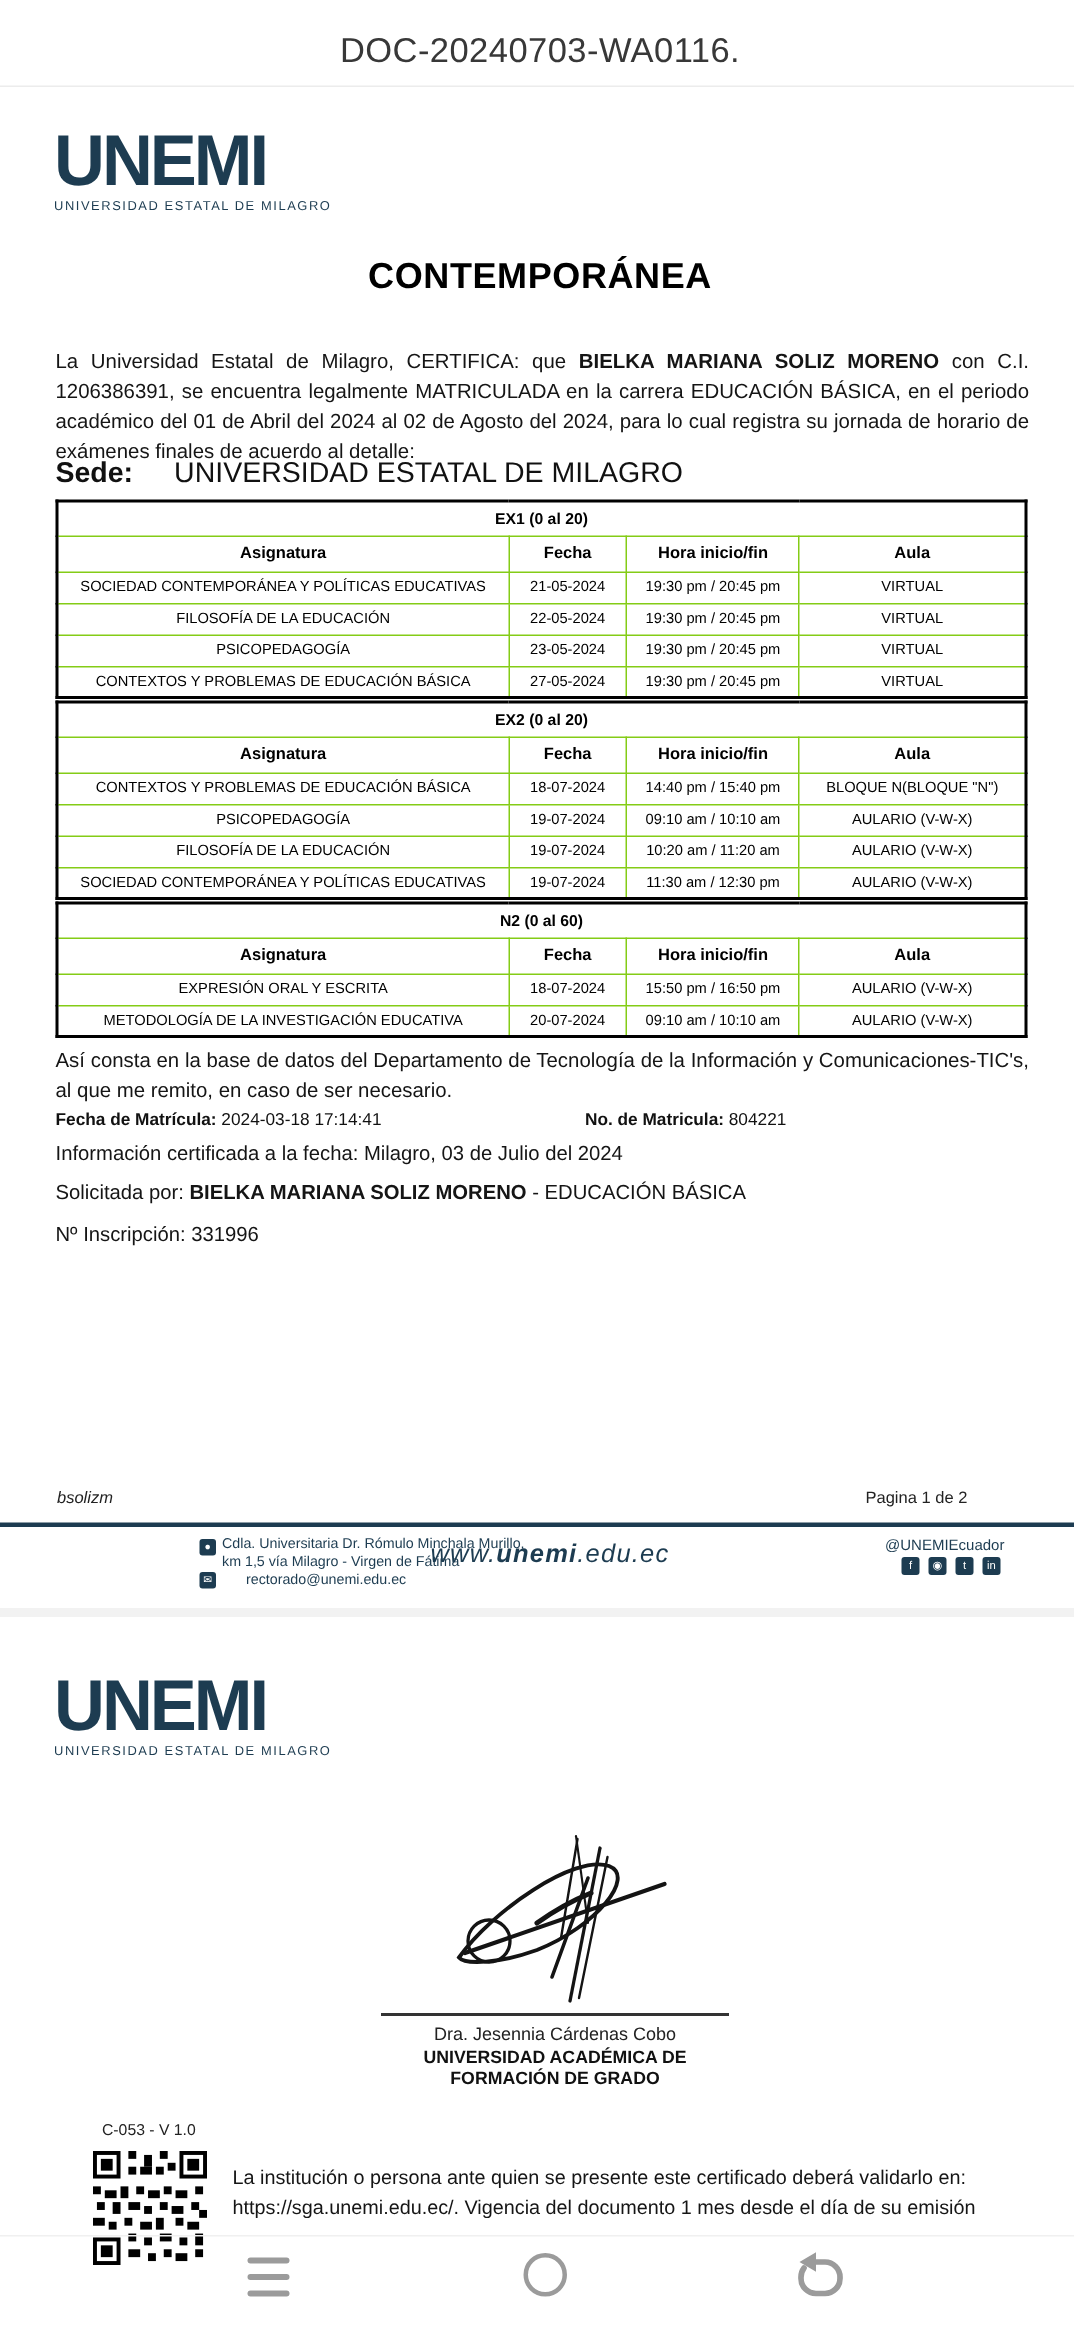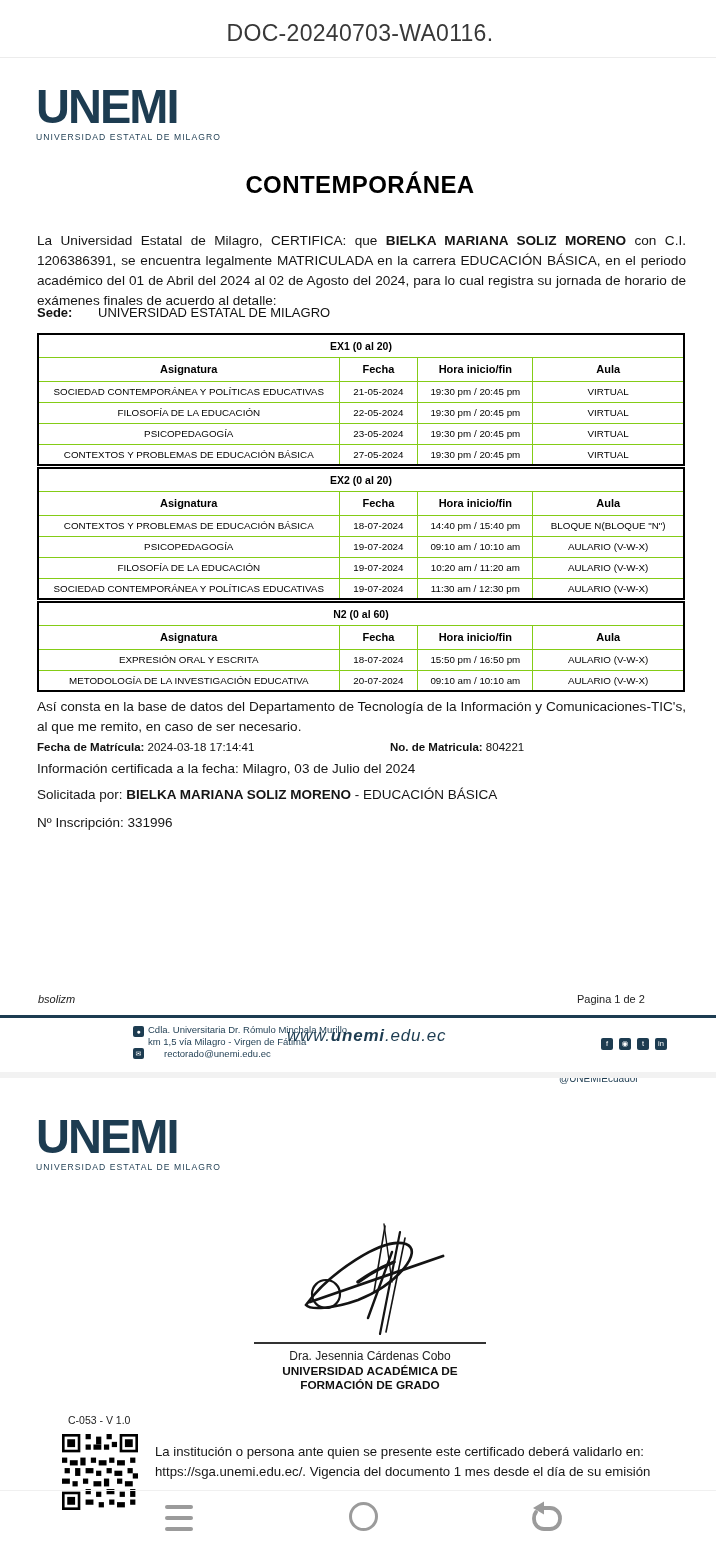--- a/index.html
+++ b/index.html
@@ -16,21 +16,21 @@
   .logo { display:flex; flex-direction:column; }
   .logo .word { font-weight:bold; font-size:47px; line-height:42px; color:#1d3c51; letter-spacing:-2px; transform:scaleY(1.02); }
   .logo .sub { font-size:8.6px; letter-spacing:1.05px; color:#1d3c51; margin-top:4px; white-space:nowrap; }
 
   .cert-heading { top:171px; left:0; width:720px; text-align:center; font-size:24px; font-weight:bold; color:#000; letter-spacing:0.4px; }
 
   .bodytext { font-size:13.6px; line-height:20px; text-align:justify; color:#151515; }
   .intro { top:231px; left:37px; width:649px; }
   .b { font-weight:bold; }
 
-  .sede { top:305px; left:37px; font-size:13px; }
+  .sede { top:305px; left:37px; font-size:19px; }
   .sede .val { margin-left:22px; }
 
   
   table.sched { position:absolute; left:37px; width:648px; border-collapse:collapse; table-layout:fixed; border:2px solid #000; background:#fff; }
   table.sched td, table.sched th { border:1px solid #84cc16; text-align:center; vertical-align:middle; padding:0 4px; overflow:hidden; white-space:nowrap; color:#000; }
   table.sched .cap { font-weight:bold; font-size:10.5px; height:23px; }
   table.sched th { font-weight:bold; font-size:11px; height:24px; }
   table.sched td.d { font-size:9.8px; height:21px; }
 
   .footnote { top:697px; left:37px; width:649px; }
@@ -241,21 +241,21 @@
     <div>Cdla. Universitaria Dr. Rómulo Minchala Murillo,</div>
     <div>km 1,5 vía Milagro - Virgen de Fátima</div>
   </div>
   <div class="abs sq-icon" style="left:133px; top:1048px;">✉</div>
   <div class="abs addr" style="left:148px; top:1048px;margin-left:16px;">rectorado@unemi.edu.ec</div>
 
   <div class="abs weburl" style="left:287px; top:1026px;">
     <span>www.</span><span class="b">unemi</span><span>.edu.ec</span>
   </div>
 
-  <div class="abs social-handle" style="left:559px; top:1025px;margin-top:48px;">@UNEMIEcuador</div>
+  <div class="abs social-handle" style="left:590px; top:1025px;">@UNEMIEcuador</div>
   <div class="abs social-row" style="left:601px; top:1038px;">
     <div class="sq-icon">f</div>
     <div class="sq-icon">◉</div>
     <div class="sq-icon">t</div>
     <div class="sq-icon">in</div>
   </div>
 
   <div class="abs page-gap"></div>
 
   <div class="abs logo" style="left:36px; top:1116px;">

